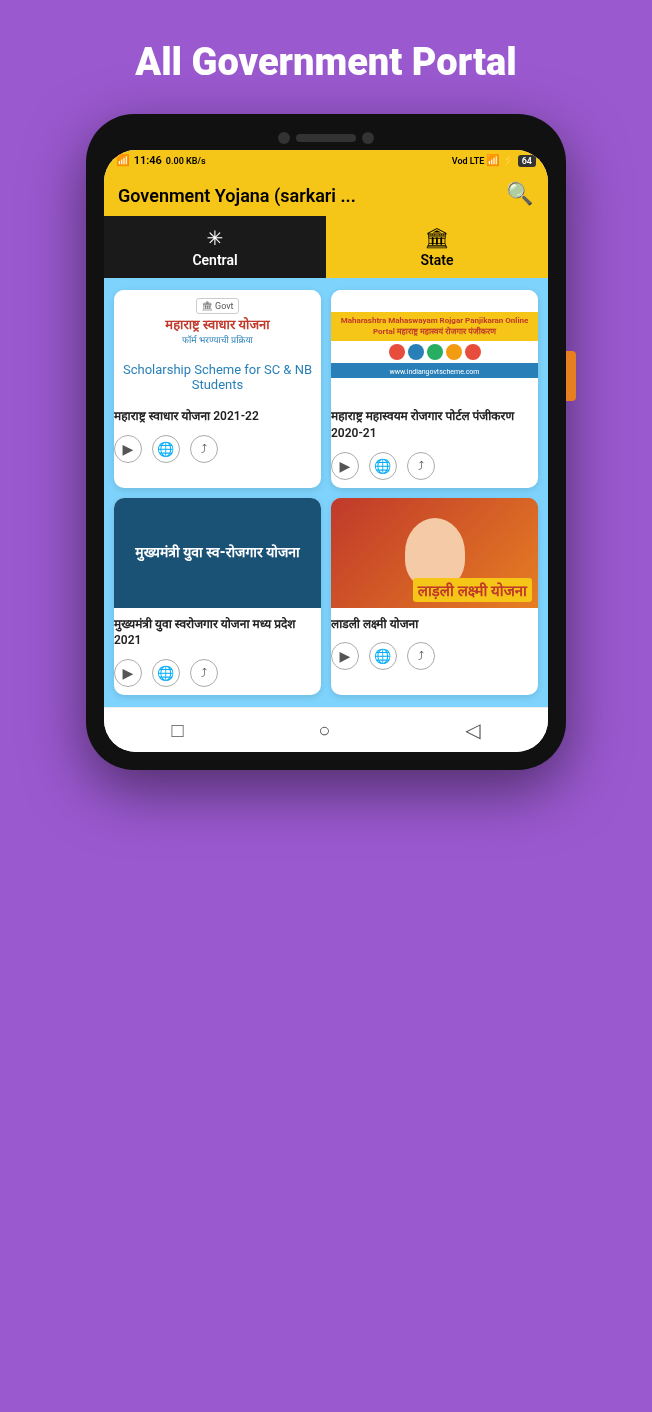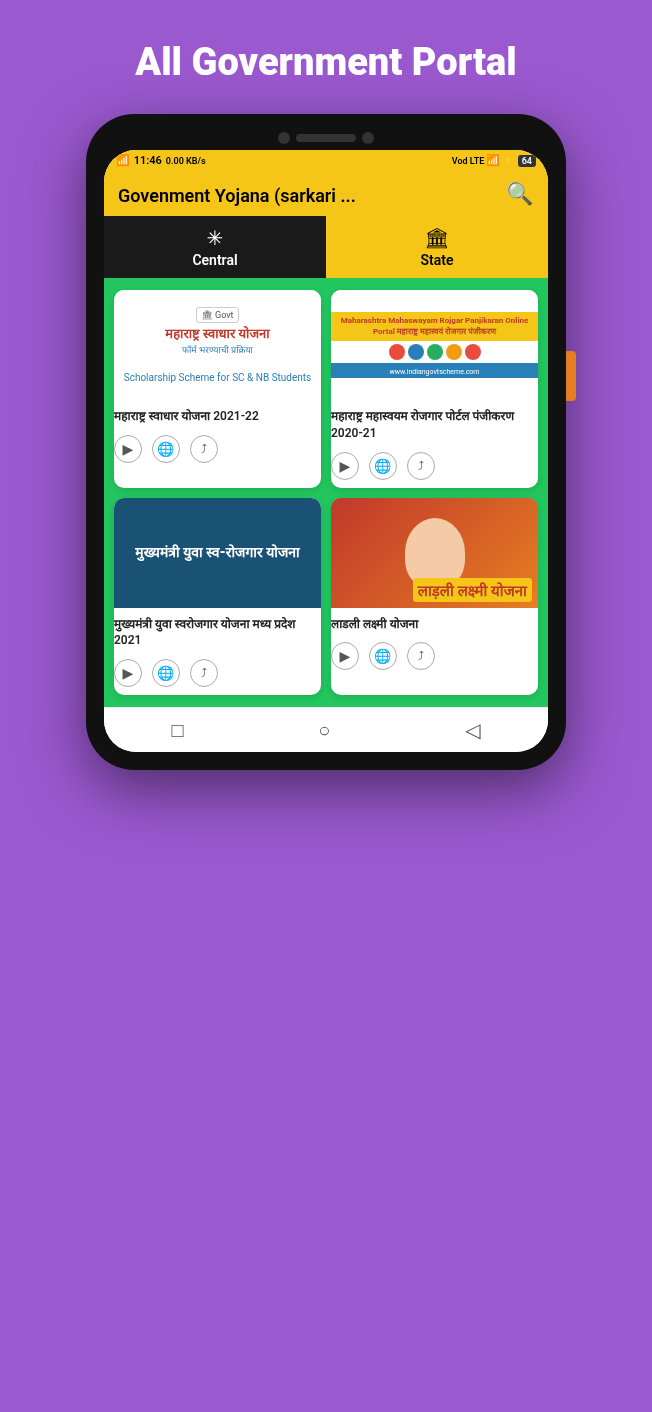--- a/index.html
+++ b/index.html
@@ -113,21 +113,21 @@
       color: #000;
     }
     .tab-icon { font-size: 20px; margin-bottom: 2px; }
     .tab-label { font-size: 14px; font-weight: 600; }
     
     .cards-grid {
       display: grid;
       grid-template-columns: 1fr 1fr;
       gap: 10px;
       padding: 12px 10px;
-      background: #22c55e;
+      background: #7dd3fc;
     }
     .card {
       background: #fff;
       border-radius: 10px;
       overflow: hidden;
       box-shadow: 0 2px 6px rgba(0,0,0,0.12);
     }
     .card-image {
       width: 100%;
       height: 110px;
@@ -140,21 +140,21 @@
     
     .card-img-1 {
       background: #fff;
       padding: 4px;
       flex-direction: column;
       text-align: center;
     }
     .card-img-1 .govt-logo { font-size: 9px; color: #555; border: 1px solid #ccc; padding: 2px 4px; border-radius: 3px; margin-bottom: 3px; }
     .card-img-1 .hindi-title { font-size: 13px; font-weight: 900; color: #c0392b; line-height: 1.3; }
     .card-img-1 .hindi-subtitle { font-size: 9px; color: #2980b9; }
-    .card-img-1 .scholarship-text { font-size: 10px; color: #2980b9; margin-top: 16px; }
+    .card-img-1 .scholarship-text { font-size: 13px; color: #2980b9; margin-top: 16px; }
     
     .card-img-2 {
       background: #fff;
       flex-direction: column;
       padding: 0;
     }
     .card-img-2 .img2-top {
       background: #f5c518;
       width: 100%;
       padding: 4px 6px;

